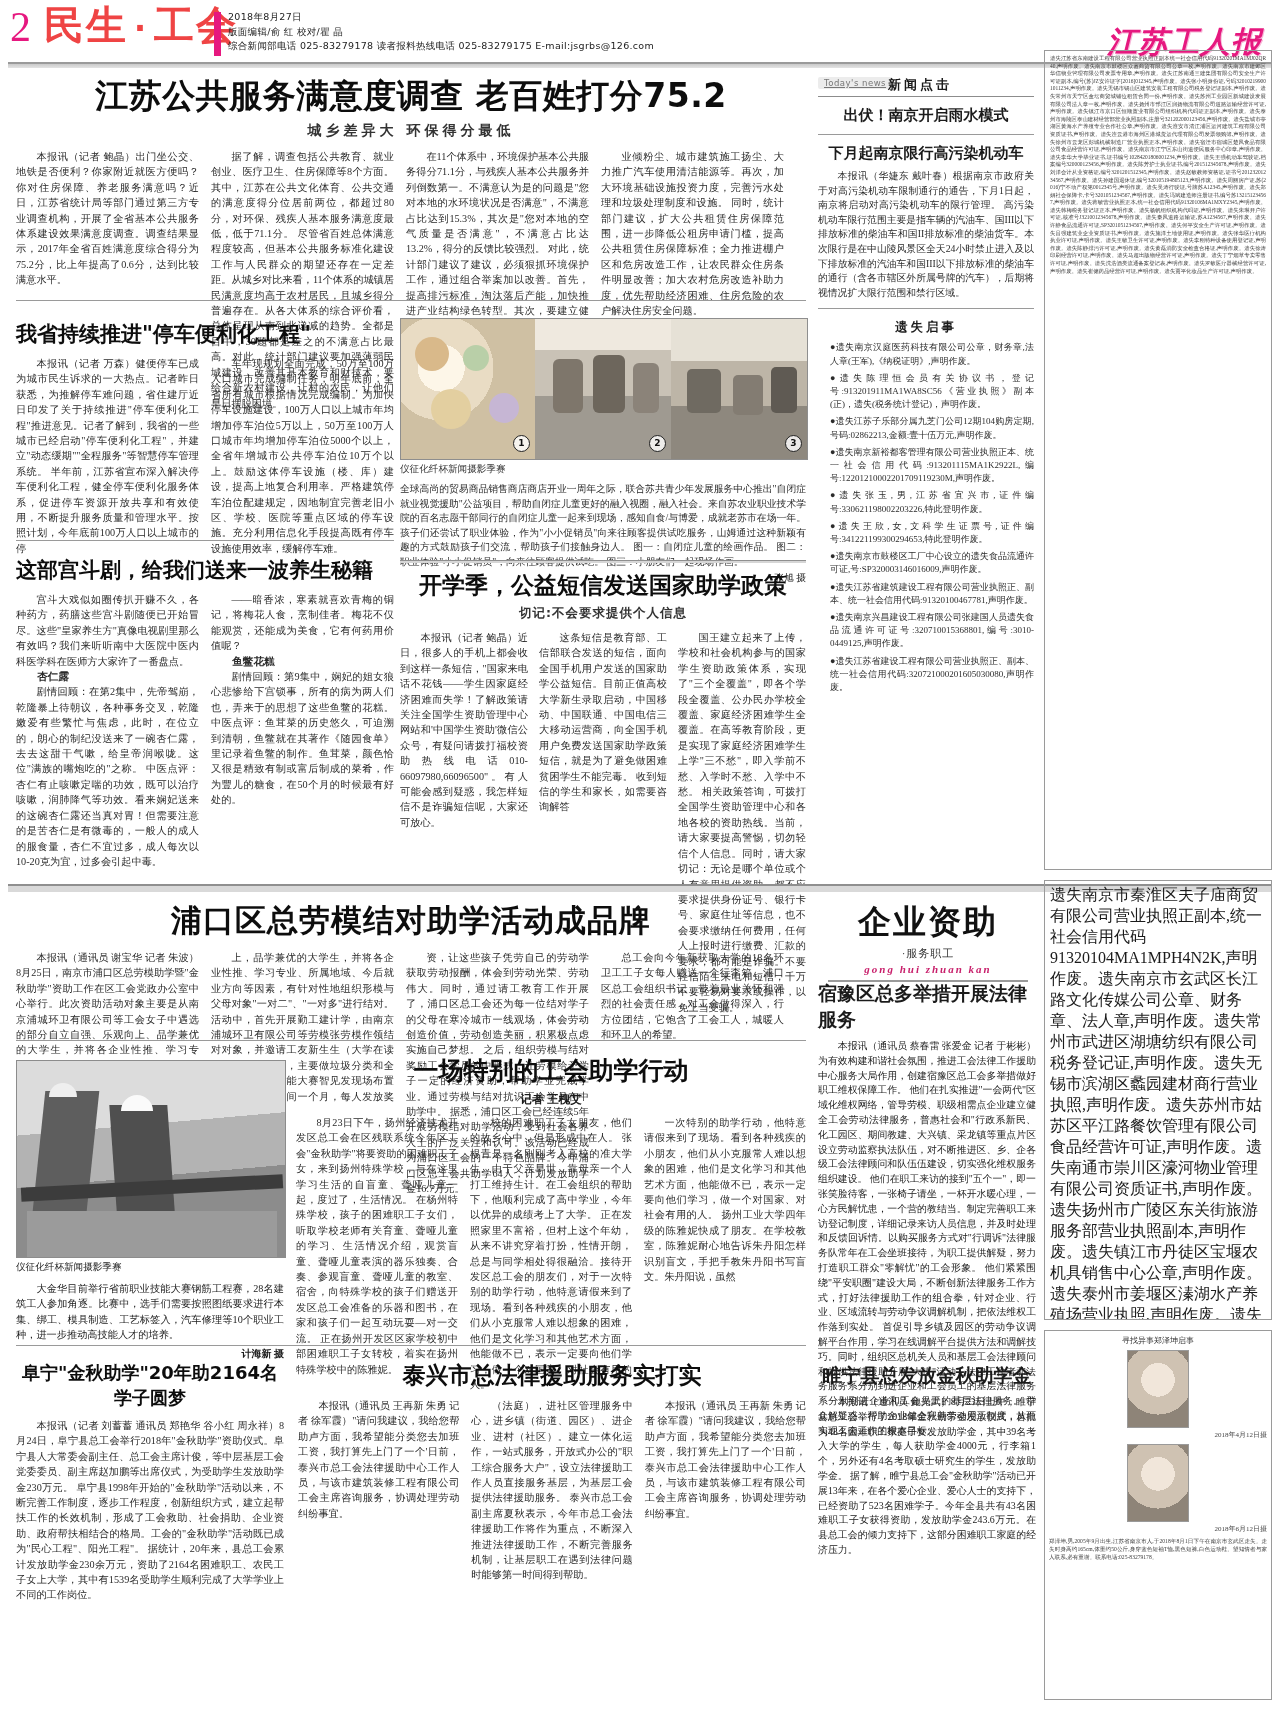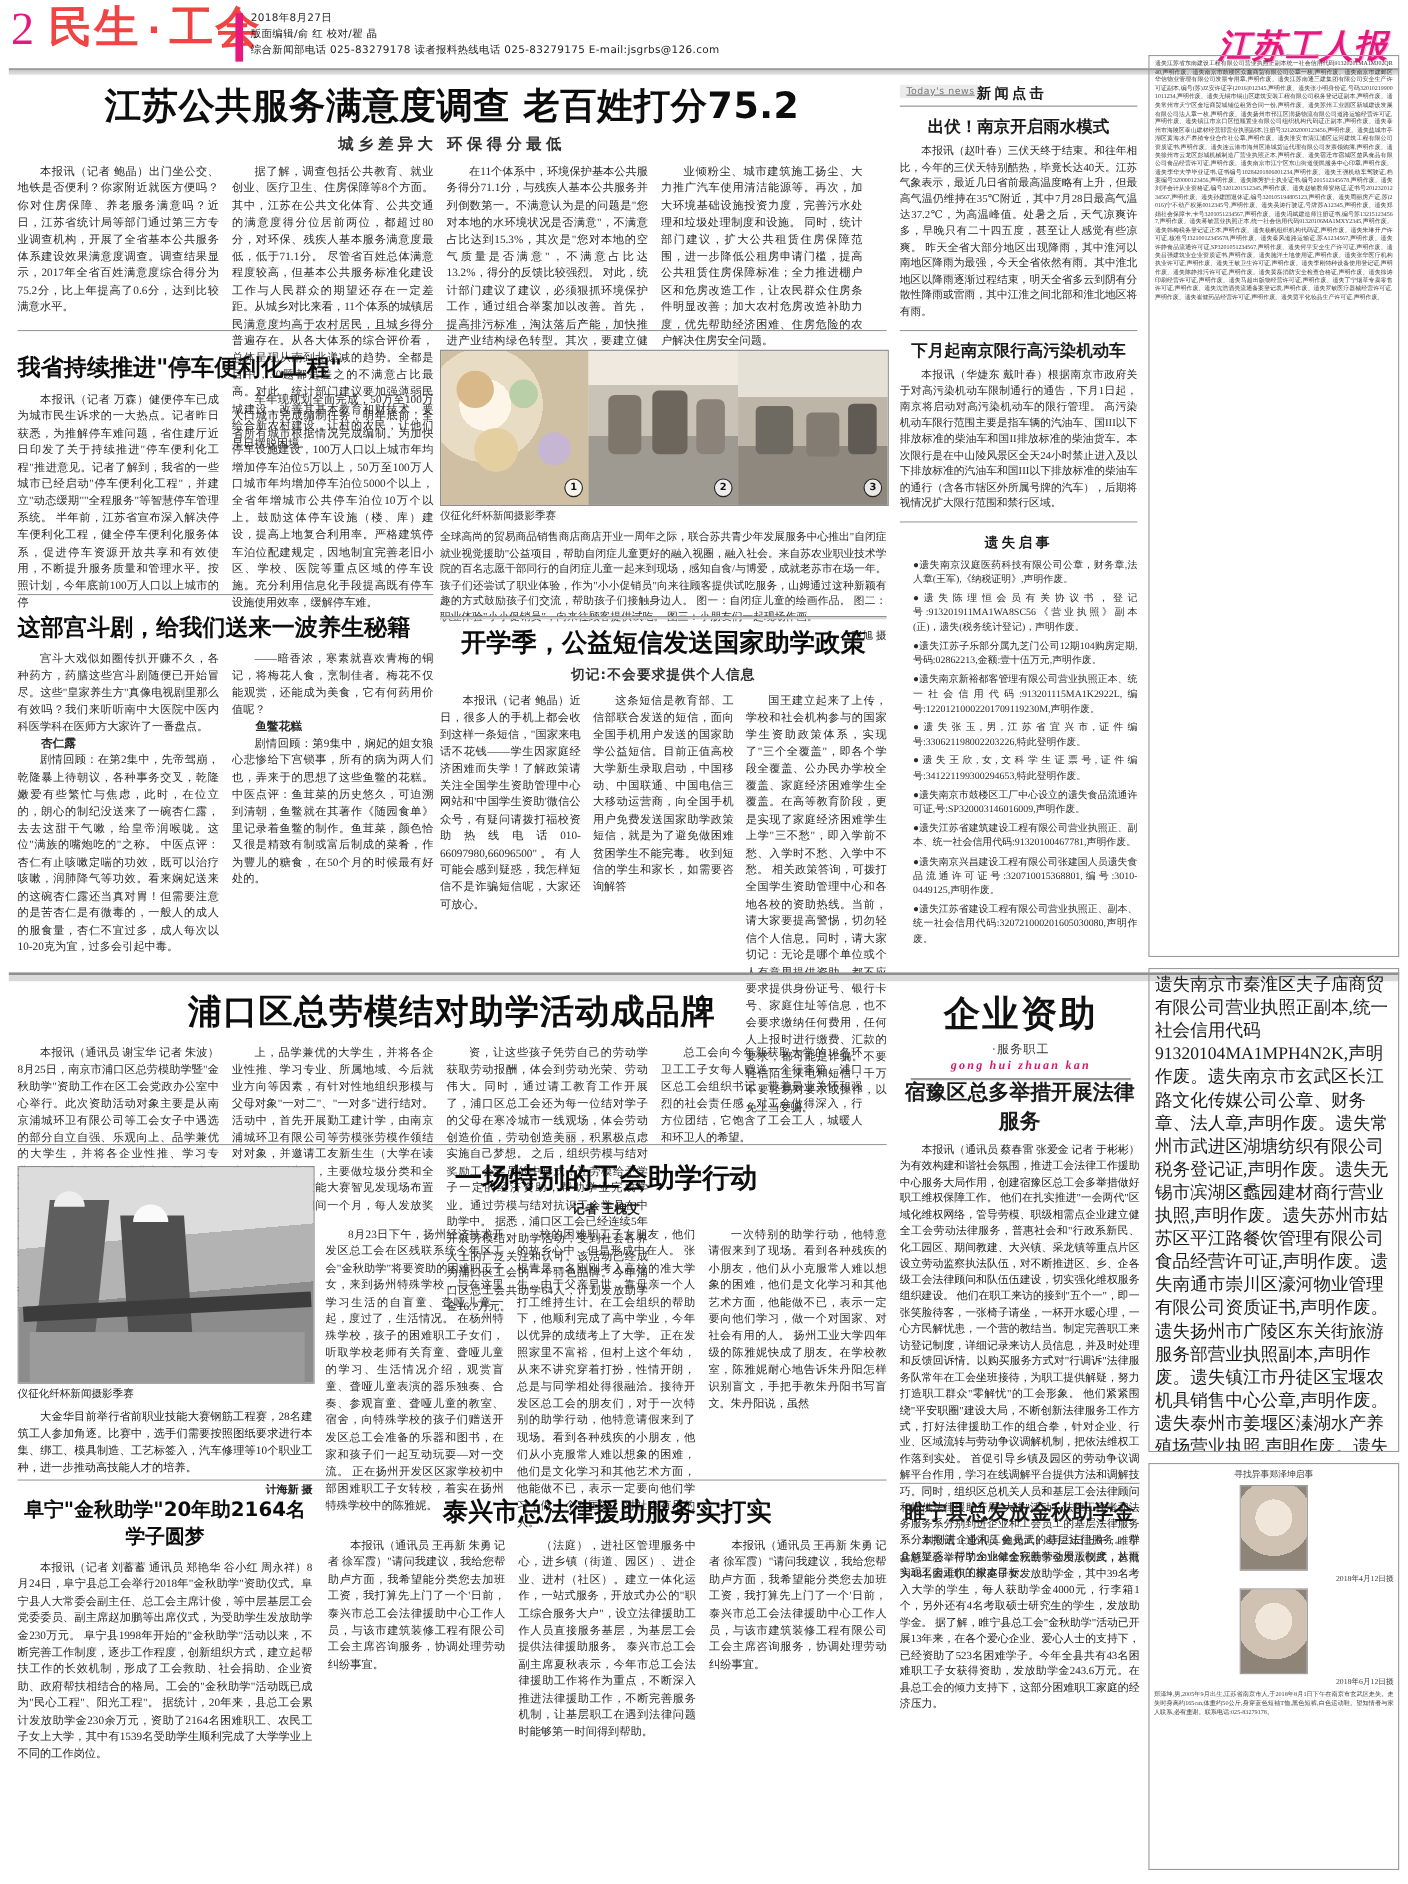--- a/index.html
+++ b/index.html
@@ -156,21 +156,21 @@
   
   .gh-logo{position:absolute;left:820px;top:900px;width:216px;text-align:center;}
   .gh-cn{font-size:33px;font-weight:bold;letter-spacing:2px;
     font-family:"DejaVu Sans","Liberation Sans",sans-serif;color:#111;}
   .gh-sub{font-size:11px;letter-spacing:1px;margin-top:1px;color:#333;}
   .gh-py{font-size:11px;color:#c81f6b;letter-spacing:2px;margin-top:2px;
     font-family:Liberation Serif, serif;font-style:italic;font-weight:bold;}
   .gh-underline{height:2px;background:#9a9a9a;margin:5px auto 0;width:200px;}
 
   .art-suyu{position:absolute;left:818px;top:980px;width:218px;}
-  .sy-title{font-size:19px;line-height:26px;text-align:center;font-weight:bold;
+  .sy-title{font-size:19px;line-height:26px;font-weight:bold;
     font-family:"DejaVu Sans","Liberation Sans",sans-serif;}
   .sy-body{margin-top:7px;font-size:9.9px;line-height:14.8px;text-align:justify;}
   .sy-body p{text-indent:2em;margin:0;}
 
   .sep-f{position:absolute;left:818px;top:1348px;width:218px;height:1px;background:#9a9a9a;}
 
   .art-suining{position:absolute;left:818px;top:1362px;width:218px;}
   .sn-title{font-size:19px;line-height:26px;text-align:center;font-weight:bold;
     font-family:"DejaVu Sans","Liberation Sans",sans-serif;}
 
@@ -308,24 +308,20 @@
   </div>
 
   <div class="newsbar">
     <div class="newsbar-head">
       <span class="tn-tag">Today's news</span>
       <span class="tn-cn">新闻点击</span>
     </div>
 
     <div class="nb-item">
       <div class="nb-title">出伏！南京开启雨水模式</div>
-      <div class="nb-body">
-          <p>本报讯（赵叶春）三伏天终于结束。和往年相比，今年的三伏天特别酷热，毕竟长达40天。江苏气象表示，最近几日省前最高温度略有上升，但最高气温仍维持在35℃附近，其中7月28日最高气温达37.2℃，为高温峰值。处暑之后，天气凉爽许多，早晚只有二十四五度，甚至让人感觉有些凉爽。
-昨天全省大部分地区出现降雨，其中淮河以南地区降雨为最强，今天全省依然有雨。其中淮北地区以降雨逐渐过程结束，明天全省多云到阴有分散性降雨或雷雨，其中江淮之间北部和淮北地区将有雨。</p>
-        </div>
     </div>
     <div class="nb-rule"></div>
 
     <div class="nb-item">
       <div class="nb-title">下月起南京限行高污染机动车</div>
       <div class="nb-body">
           <p>本报讯（华婕东 戴叶春）根据南京市政府关于对高污染机动车限制通行的通告，下月1日起，南京将启动对高污染机动车的限行管理。
 高污染机动车限行范围主要是指车辆的汽油车、国III以下排放标准的柴油车和国II排放标准的柴油货车。本次限行是在中山陵风景区全天24小时禁止进入及以下排放标准的汽油车和国III以下排放标准的柴油车的通行（含各市辖区外所属号牌的汽车），后期将视情况扩大限行范围和禁行区域。</p>
         </div>
     </div>

